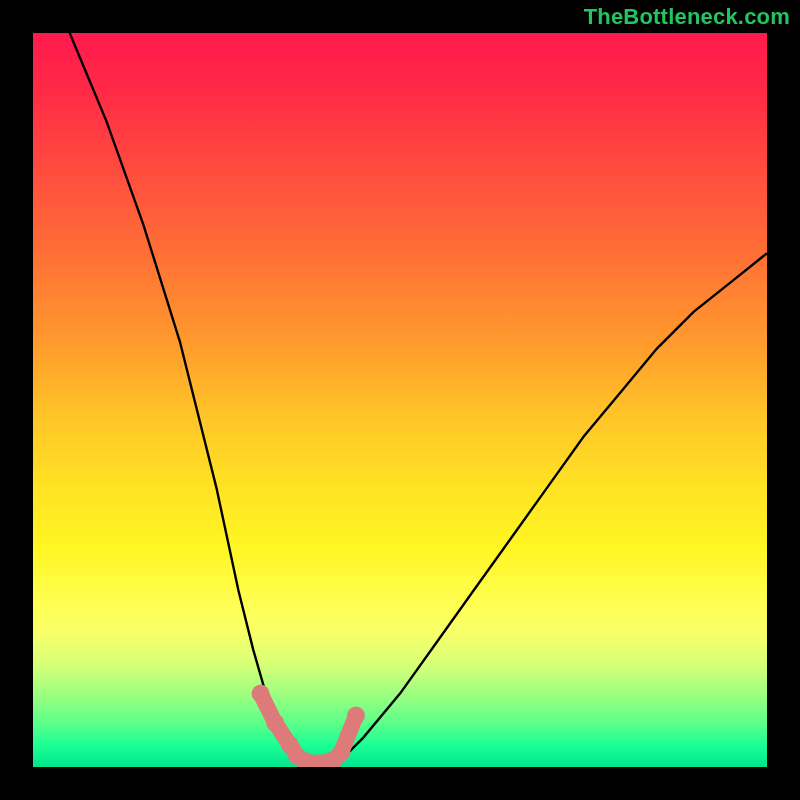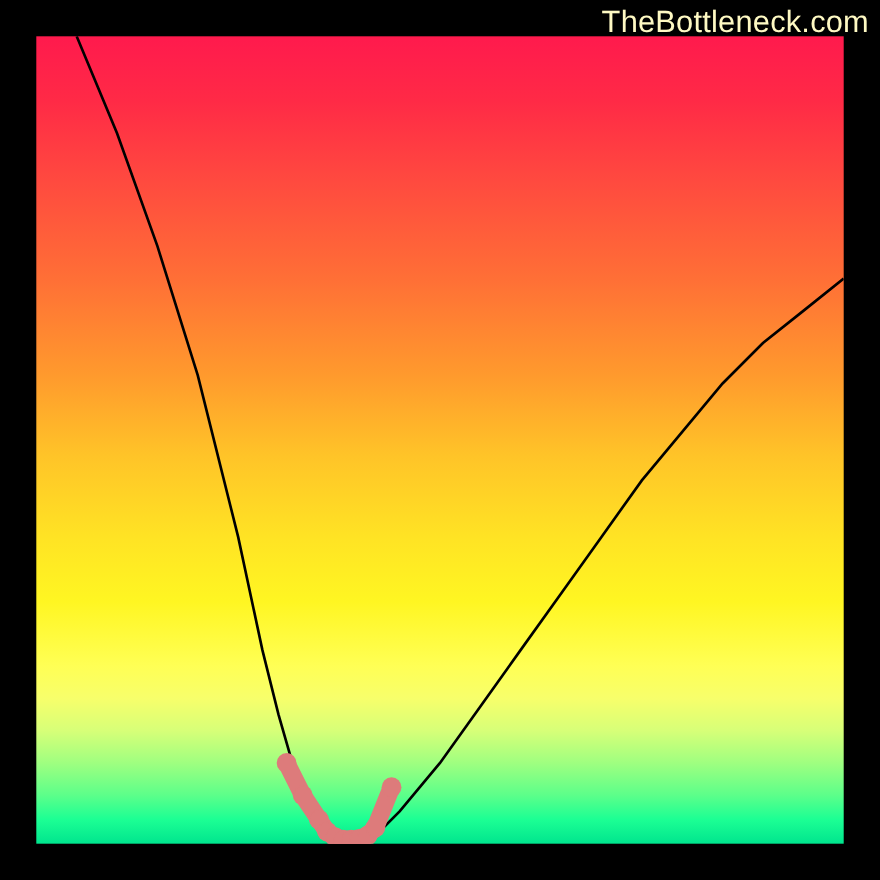--- a/index.html
+++ b/index.html
@@ -39,23 +39,23 @@
       #9fff80 90%,
       #5cff8a 94%,
       #1cff94 97%,
       #00e58e 100%
     );
   }
   .watermark {
     position: absolute;
     top: 4px;
     right: 10px;
-    font-size: 28px;
-    font-weight: 400;
-    color: #fef9c3;
+    font-size: 22px;
+    font-weight: 700;
+    color: #22c55e;
     letter-spacing: 0.2px;
     user-select: none;
   }
   svg.curve {
     position: absolute;
     inset: 0;
     width: 734px;
     height: 734px;
   }
 </style>

